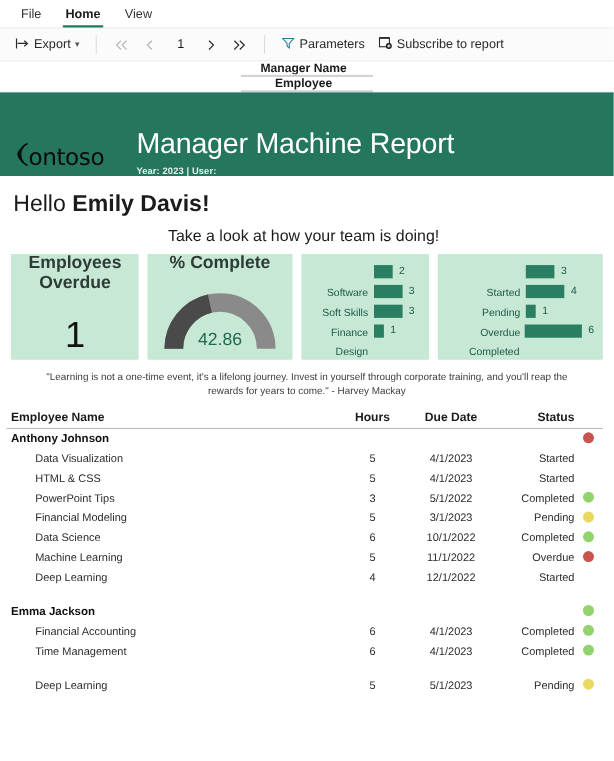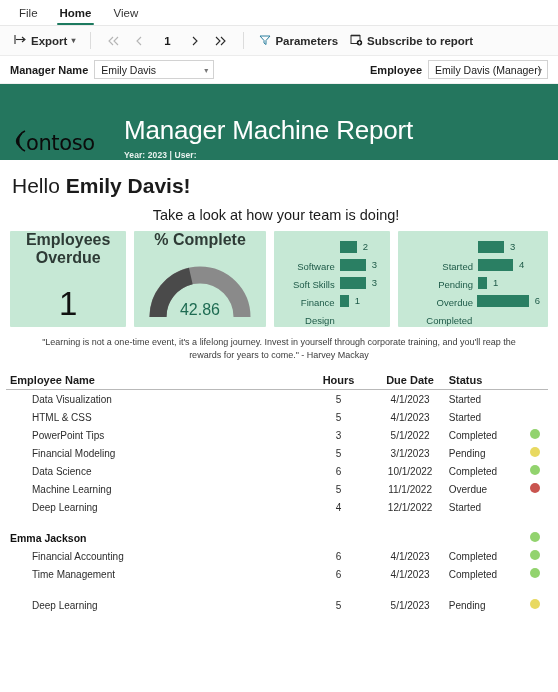--- a/index.html
+++ b/index.html
@@ -42,21 +42,20 @@
 
   
   .toolbar {
     height: 30px;
     display: flex;
     align-items: center;
     padding: 0 8px;
     background: #fbfbfb;
     border-bottom: 1px solid #ececec;
     gap: 0px;
-    font-weight: bold;
   }
   .tb-item {
     display: flex;
     align-items: center;
     gap: 4px;
     font-size: 11.5px;
     color: #2a2a2a;
     padding: 3px 6px;
     cursor: pointer;
     white-space: nowrap;
@@ -81,20 +80,21 @@
   .caret { font-size: 8px; color:#555; }
 
   
   .parambar {
     height: 28px;
     display: flex;
     align-items: center;
     padding: 0 10px;
     background: #ffffff;
     border-bottom: 1px solid #f0f0f0;
+    flex-direction: column;
   }
   .param-label {
     font-size: 11px; font-weight: bold; color: #1b1b1b;
     margin-right: 6px;
   }
   .param-select {
     position: relative;
     width: 120px; height: 19px;
     border: 1px solid #d2d2d2;
     background: #fff;
@@ -257,21 +257,21 @@
     padding-bottom: 3px;
   }
   .th {
     font-size: 11px;
     font-weight: bold;
     color: #1b1b1b;
   }
   .c-name  { width: 302px; padding-left: 4px; }
   .c-hours { width: 66px; text-align: center; }
   .c-due   { width: 78px; text-align: center; }
-  .c-stat  { width: 74px; text-align: left; }
+  .c-stat  { width: 74px; text-align: right; }
   .c-dot   { width: 26px; text-align: center; }
 
   .trow {
     display: flex;
     align-items: center;
     height: 18px;
   }
   .trow .cell {
     font-size: 10px;
     color: #2c2c2c;
@@ -484,20 +484,27 @@
 
   <div class="tbl">
     <div class="thead">
       <div class="th c-name">Employee Name</div>
       <div class="th c-hours">Hours</div>
       <div class="th c-due">Due Date</div>
       <div class="th c-stat">Status</div>
       <div class="th c-dot"></div>
     </div>
     <div id="table-body">
+        <div class="trow group">
+          <div class="cell c-name">Anthony Johnson</div>
+          <div class="cell c-hours"></div>
+          <div class="cell c-due"></div>
+          <div class="cell c-stat"></div>
+          <div class="cell c-dot"><span class="dot" style="background: rgb(201, 84, 79);"></span></div>
+        </div>
         <div class="trow child">
           <div class="cell c-name">Data Visualization</div>
           <div class="cell c-hours">5</div>
           <div class="cell c-due">4/1/2023</div>
           <div class="cell c-stat">Started</div>
           <div class="cell c-dot"></div>
         </div>
         <div class="trow child">
           <div class="cell c-name">HTML &amp; CSS</div>
           <div class="cell c-hours">5</div>

